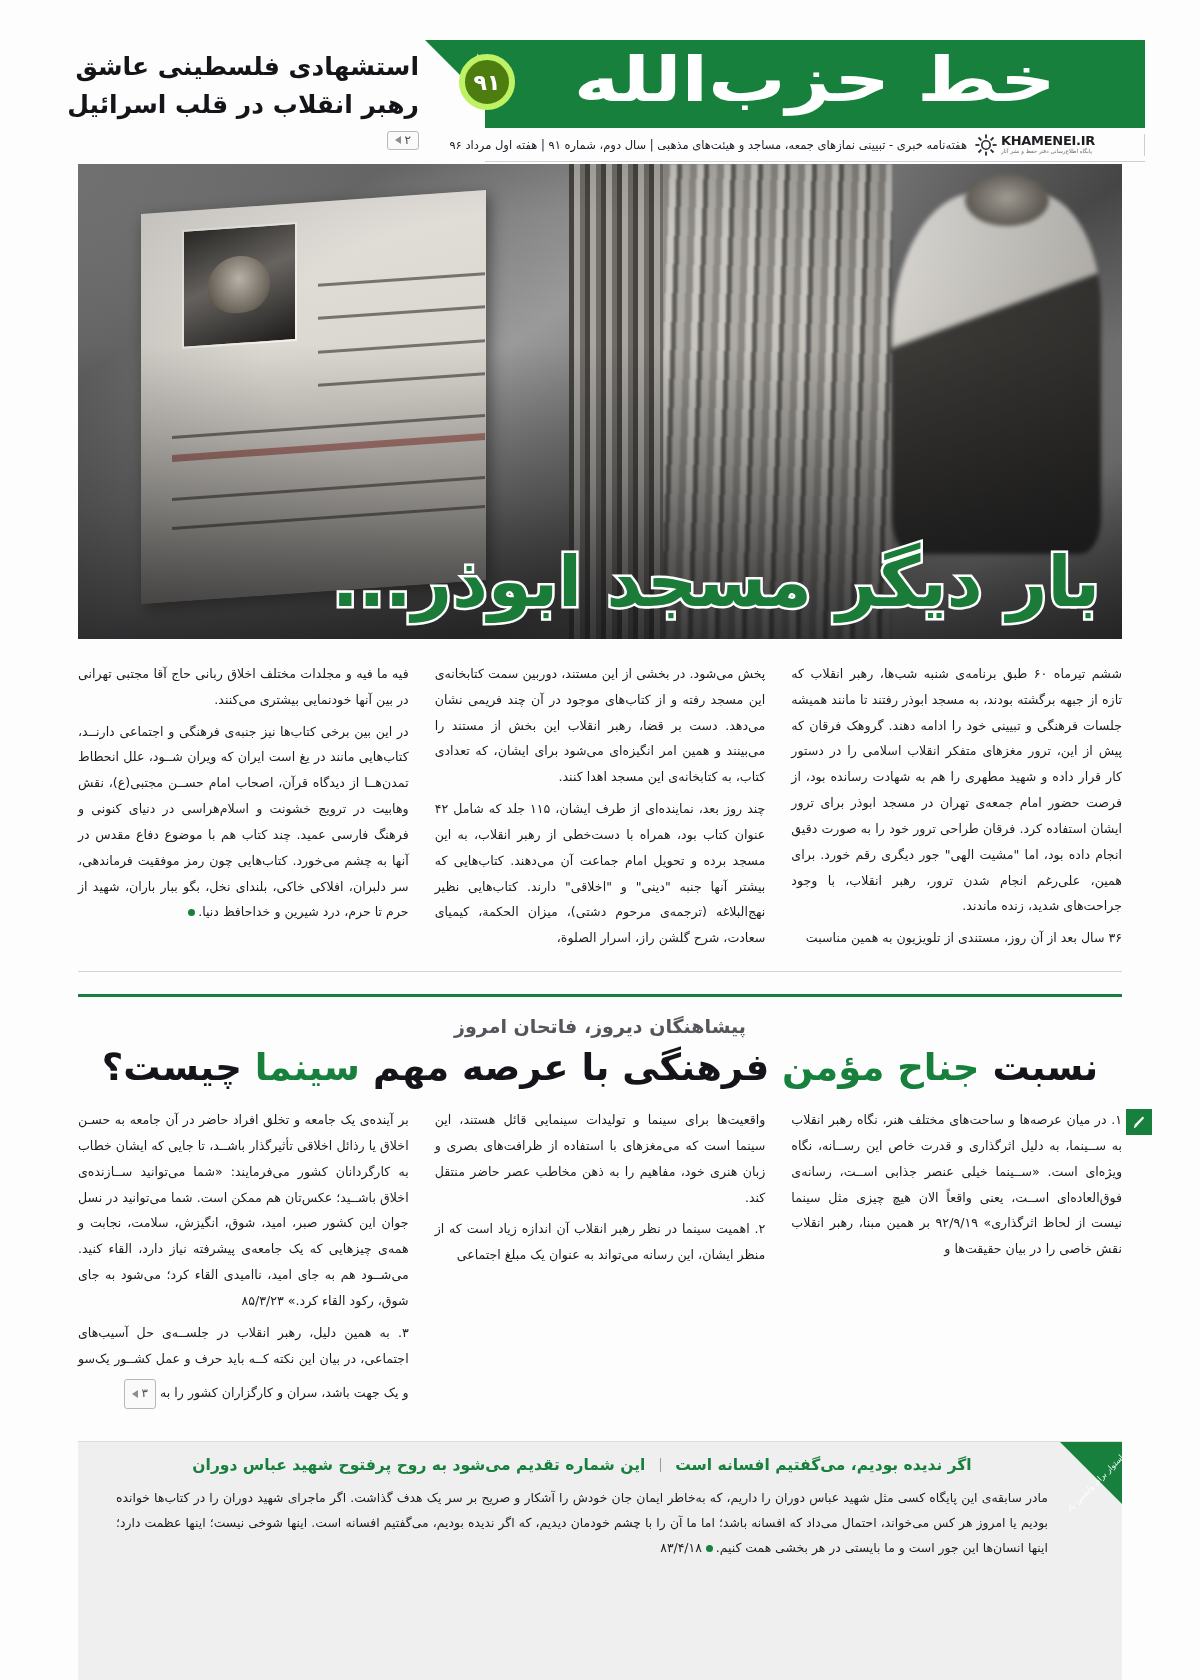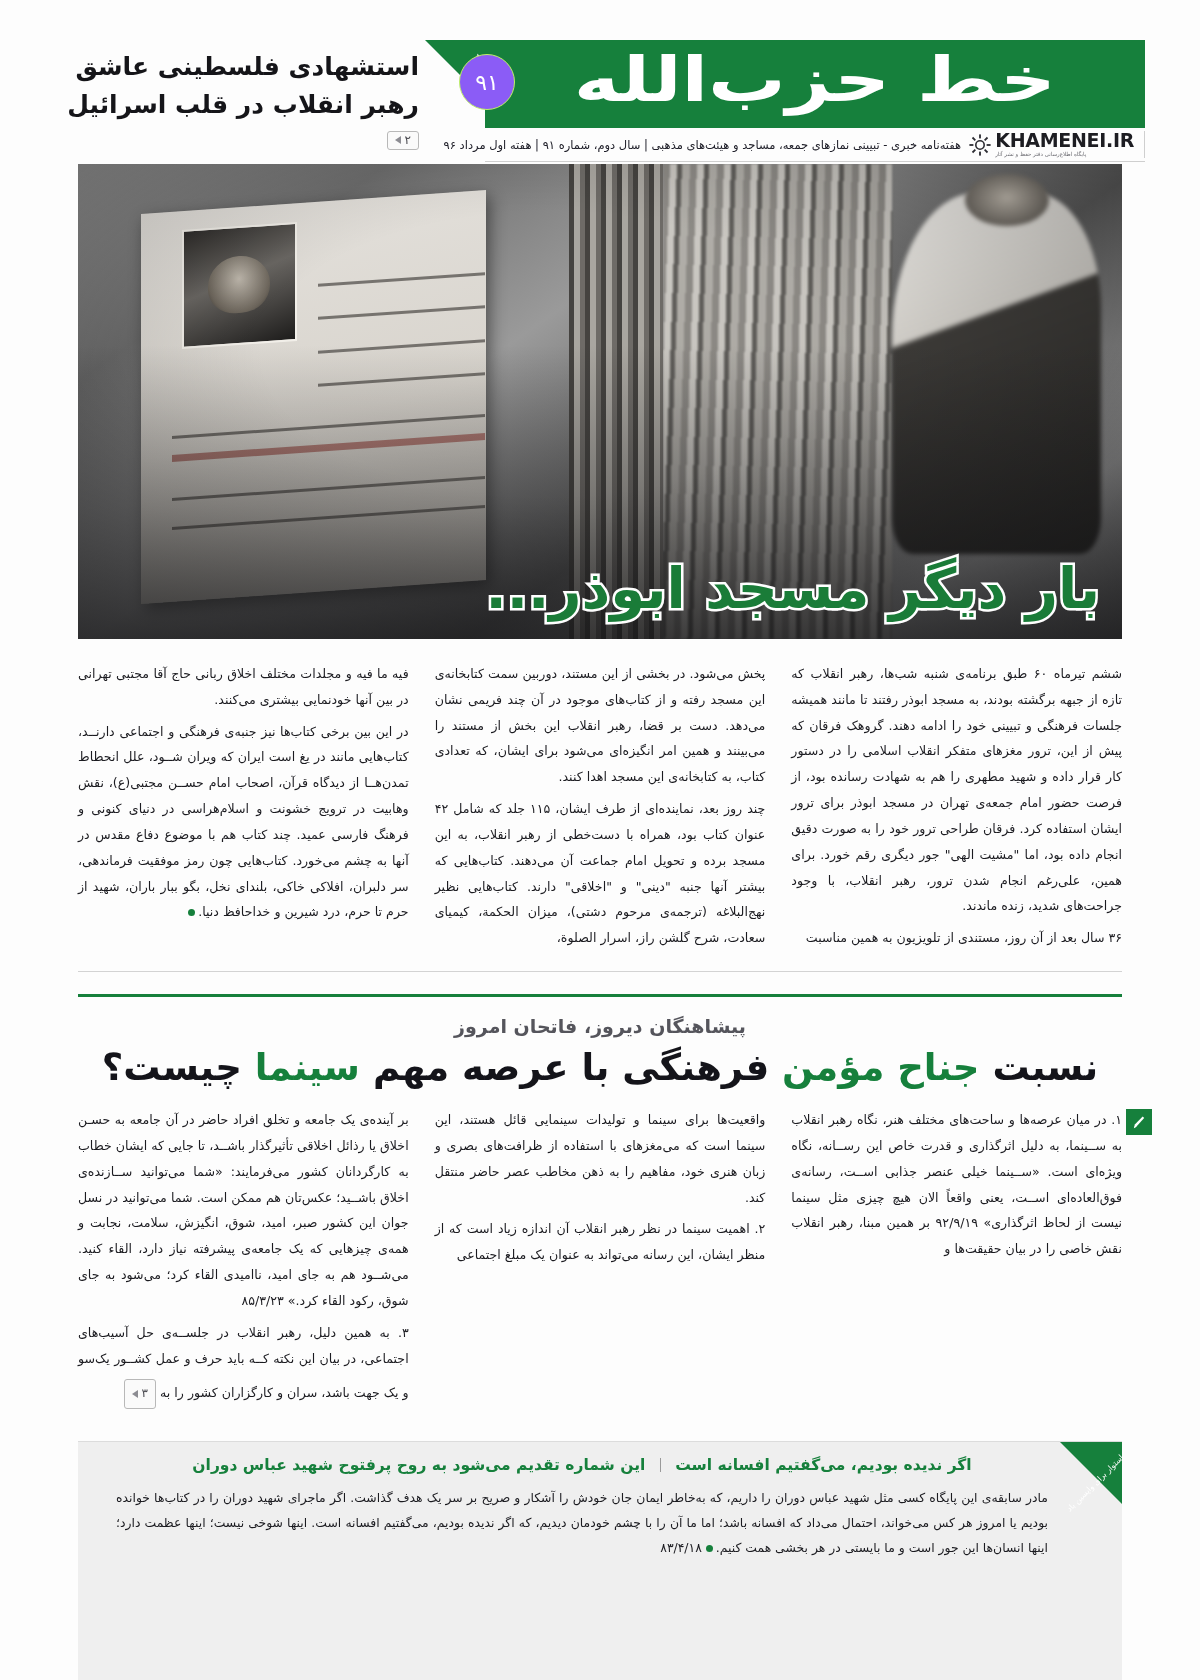--- a/index.html
+++ b/index.html
@@ -51,28 +51,28 @@
     white-space: nowrap;
     font-family: "DejaVu Sans", sans-serif;
     transform: scaleX(1.25);
   }
   .issue-badge {
     position: absolute;
     left: -26px;
     top: 14px;
     width: 56px; height: 56px;
     border-radius: 50%;
-    background: #8b5cf6;
+    background: #4d7c0f;
     color: #ffffff;
     display: flex;
     align-items: center;
     justify-content: center;
     font-size: 22px;
-    font-weight: normal;
-    border: 1px solid #bef264;
+    font-weight: bold;
+    border: 6px solid #bef264;
     z-index: 5;
   }
   .logo-sub {
     display: flex;
     flex-direction: row;
     align-items: center;
     height: 34px;
     border-bottom: 1px solid #cfcfcf;
     width: 660px;
   }
@@ -98,21 +98,21 @@
   .gear-mark {
     width: 22px; height: 22px;
     position: relative;
     flex: 0 0 22px;
   }
   .gear-mark svg { display:block; }
   .khamenei-txt {
     display: flex; flex-direction: column; line-height: 1;
   }
   .khamenei-txt .big {
-    font-size: 19px; font-weight: bold; color: #1d1d22; letter-spacing: -0.3px;
+    font-size: 13px; font-weight: bold; color: #1d1d22; letter-spacing: -0.3px;
   }
   .khamenei-txt .small {
     font-size: 5.5px; color: #6c6c72; letter-spacing: 0px; margin-top: 2px;
   }
 
   .head-teaser {
     order: 2;
     flex: 1;
     position: relative;
     padding-right: 0;
@@ -259,21 +259,21 @@
     color: #ffffff;
     font-size: 19px;
     font-weight: bold;
     letter-spacing: -.4px;
     margin-bottom: 6px;
     text-shadow: 0 1px 3px rgba(0,0,0,.85);
     white-space: nowrap;
   }
   .hero-title {
     color: #1a7c38;
-    font-size: 56px;
+    font-size: 70px;
     font-weight: bold;
     letter-spacing: -3px;
     line-height: 1.12;
     -webkit-text-stroke: 5px #ffffff;
     paint-order: stroke fill;
     white-space: nowrap;
   }
 
   
   .cols {

